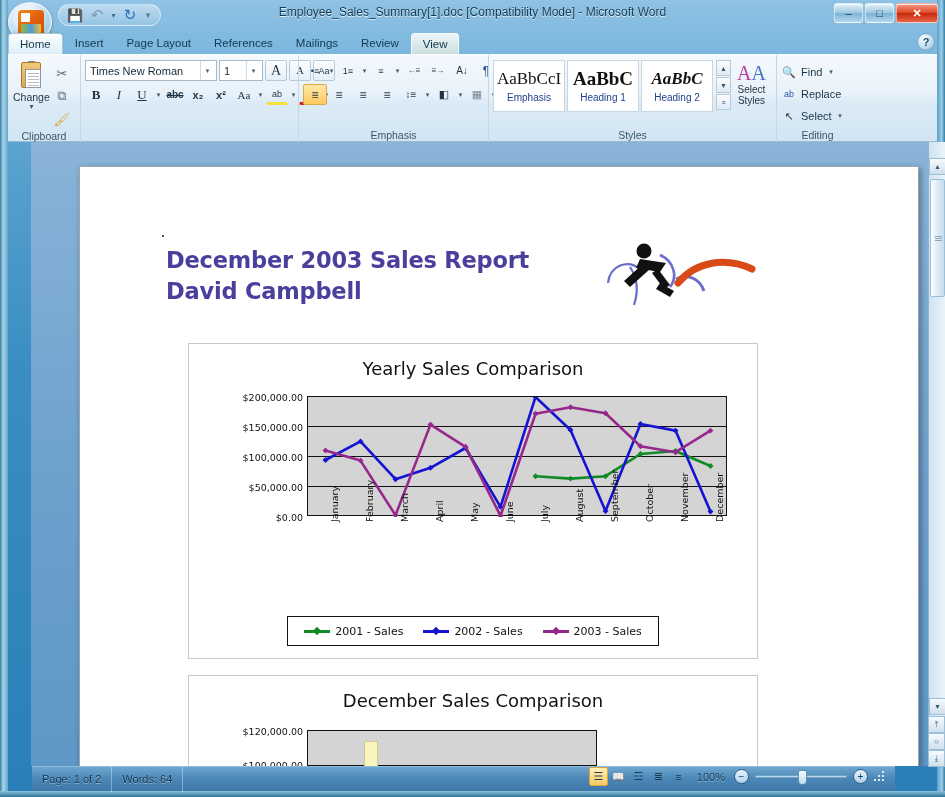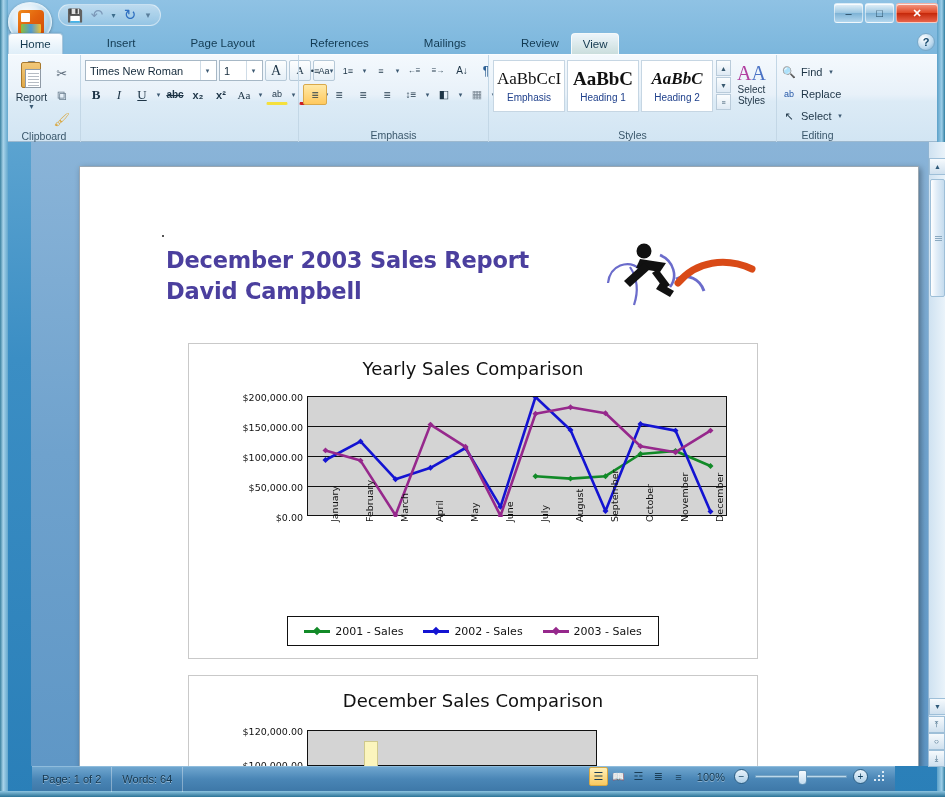--- a/index.html
+++ b/index.html
@@ -87,21 +87,21 @@
   
   #tabsRow {
     position:absolute; left:8px; top:31px; width:929px; height:23px;
     display:flex; align-items:flex-end;
   }
   .tab {
     height:21px; padding:0 11px; margin-right:1px;
     font-size:11.5px; color:#14394f; line-height:21px;
     border-radius:4px 4px 0 0;
   }
-  .tab.inactive { color:#123a52;margin-left:32px; }
+  .tab.inactive { color:#123a52; }
   .tab.active {
     background:linear-gradient(180deg,#fdfeff,#eaf4fb 60%,#dfeef8);
     border:1px solid #a8c6dc; border-bottom:none;
     box-shadow:0 -1px 2px rgba(0,0,0,.08);
   }
   .tab.hover {
     background:linear-gradient(180deg,rgba(255,255,255,.85),rgba(255,248,220,.6));
     border:1px solid rgba(255,255,255,.8); border-bottom:none;
   }
   #helpBtn {
@@ -370,20 +370,21 @@
     </div>
 
     <div id="qat">
       <div class="qatBtn qatSave">💾</div>
       <div class="qatBtn qatUndo">↶</div>
       <div class="qatBtn qatArrow" style="width:9px">▾</div>
       <div class="qatBtn qatRedo">↻</div>
       <div class="qatBtn qatSep" style="width:12px">▾</div>
     </div>
 
+    <div id="titleText">Employee_Sales_Summary[1].doc [Compatibility Mode] - Microsoft Word</div>
 
     <div id="winBtns">
       <div class="winBtn">–</div>
       <div class="winBtn">□</div>
       <div class="winBtn close">✕</div>
     </div>
   </div>
 
   <div id="tabsRow">
     <div class="tab active">Home</div>
@@ -399,21 +400,21 @@
   <div id="ribbon">
 
     <div class="group" id="gClipboard">
       <div class="groupBody">
         <div class="pasteBtn">
           <div class="pasteIcon">
             <div class="clip"></div>
               <div class="board"></div>
               <div class="page"></div>
           </div>
-          <div class="pasteLabel">Report</div>
+          <div class="pasteLabel">Change</div>
           <div class="pasteCaret">▾</div>
         </div>
         <div class="clipSide">
           <div class="clipIcon" style="color:#5c6b7a">✂</div>
           <div class="clipIcon" style="color:#6a7d8e">⧉</div>
           <div class="clipIcon" style="color:#d9a53a">🖌</div>
         </div>
       </div>
       <div class="groupLabel">Clipboard</div>
     </div>

